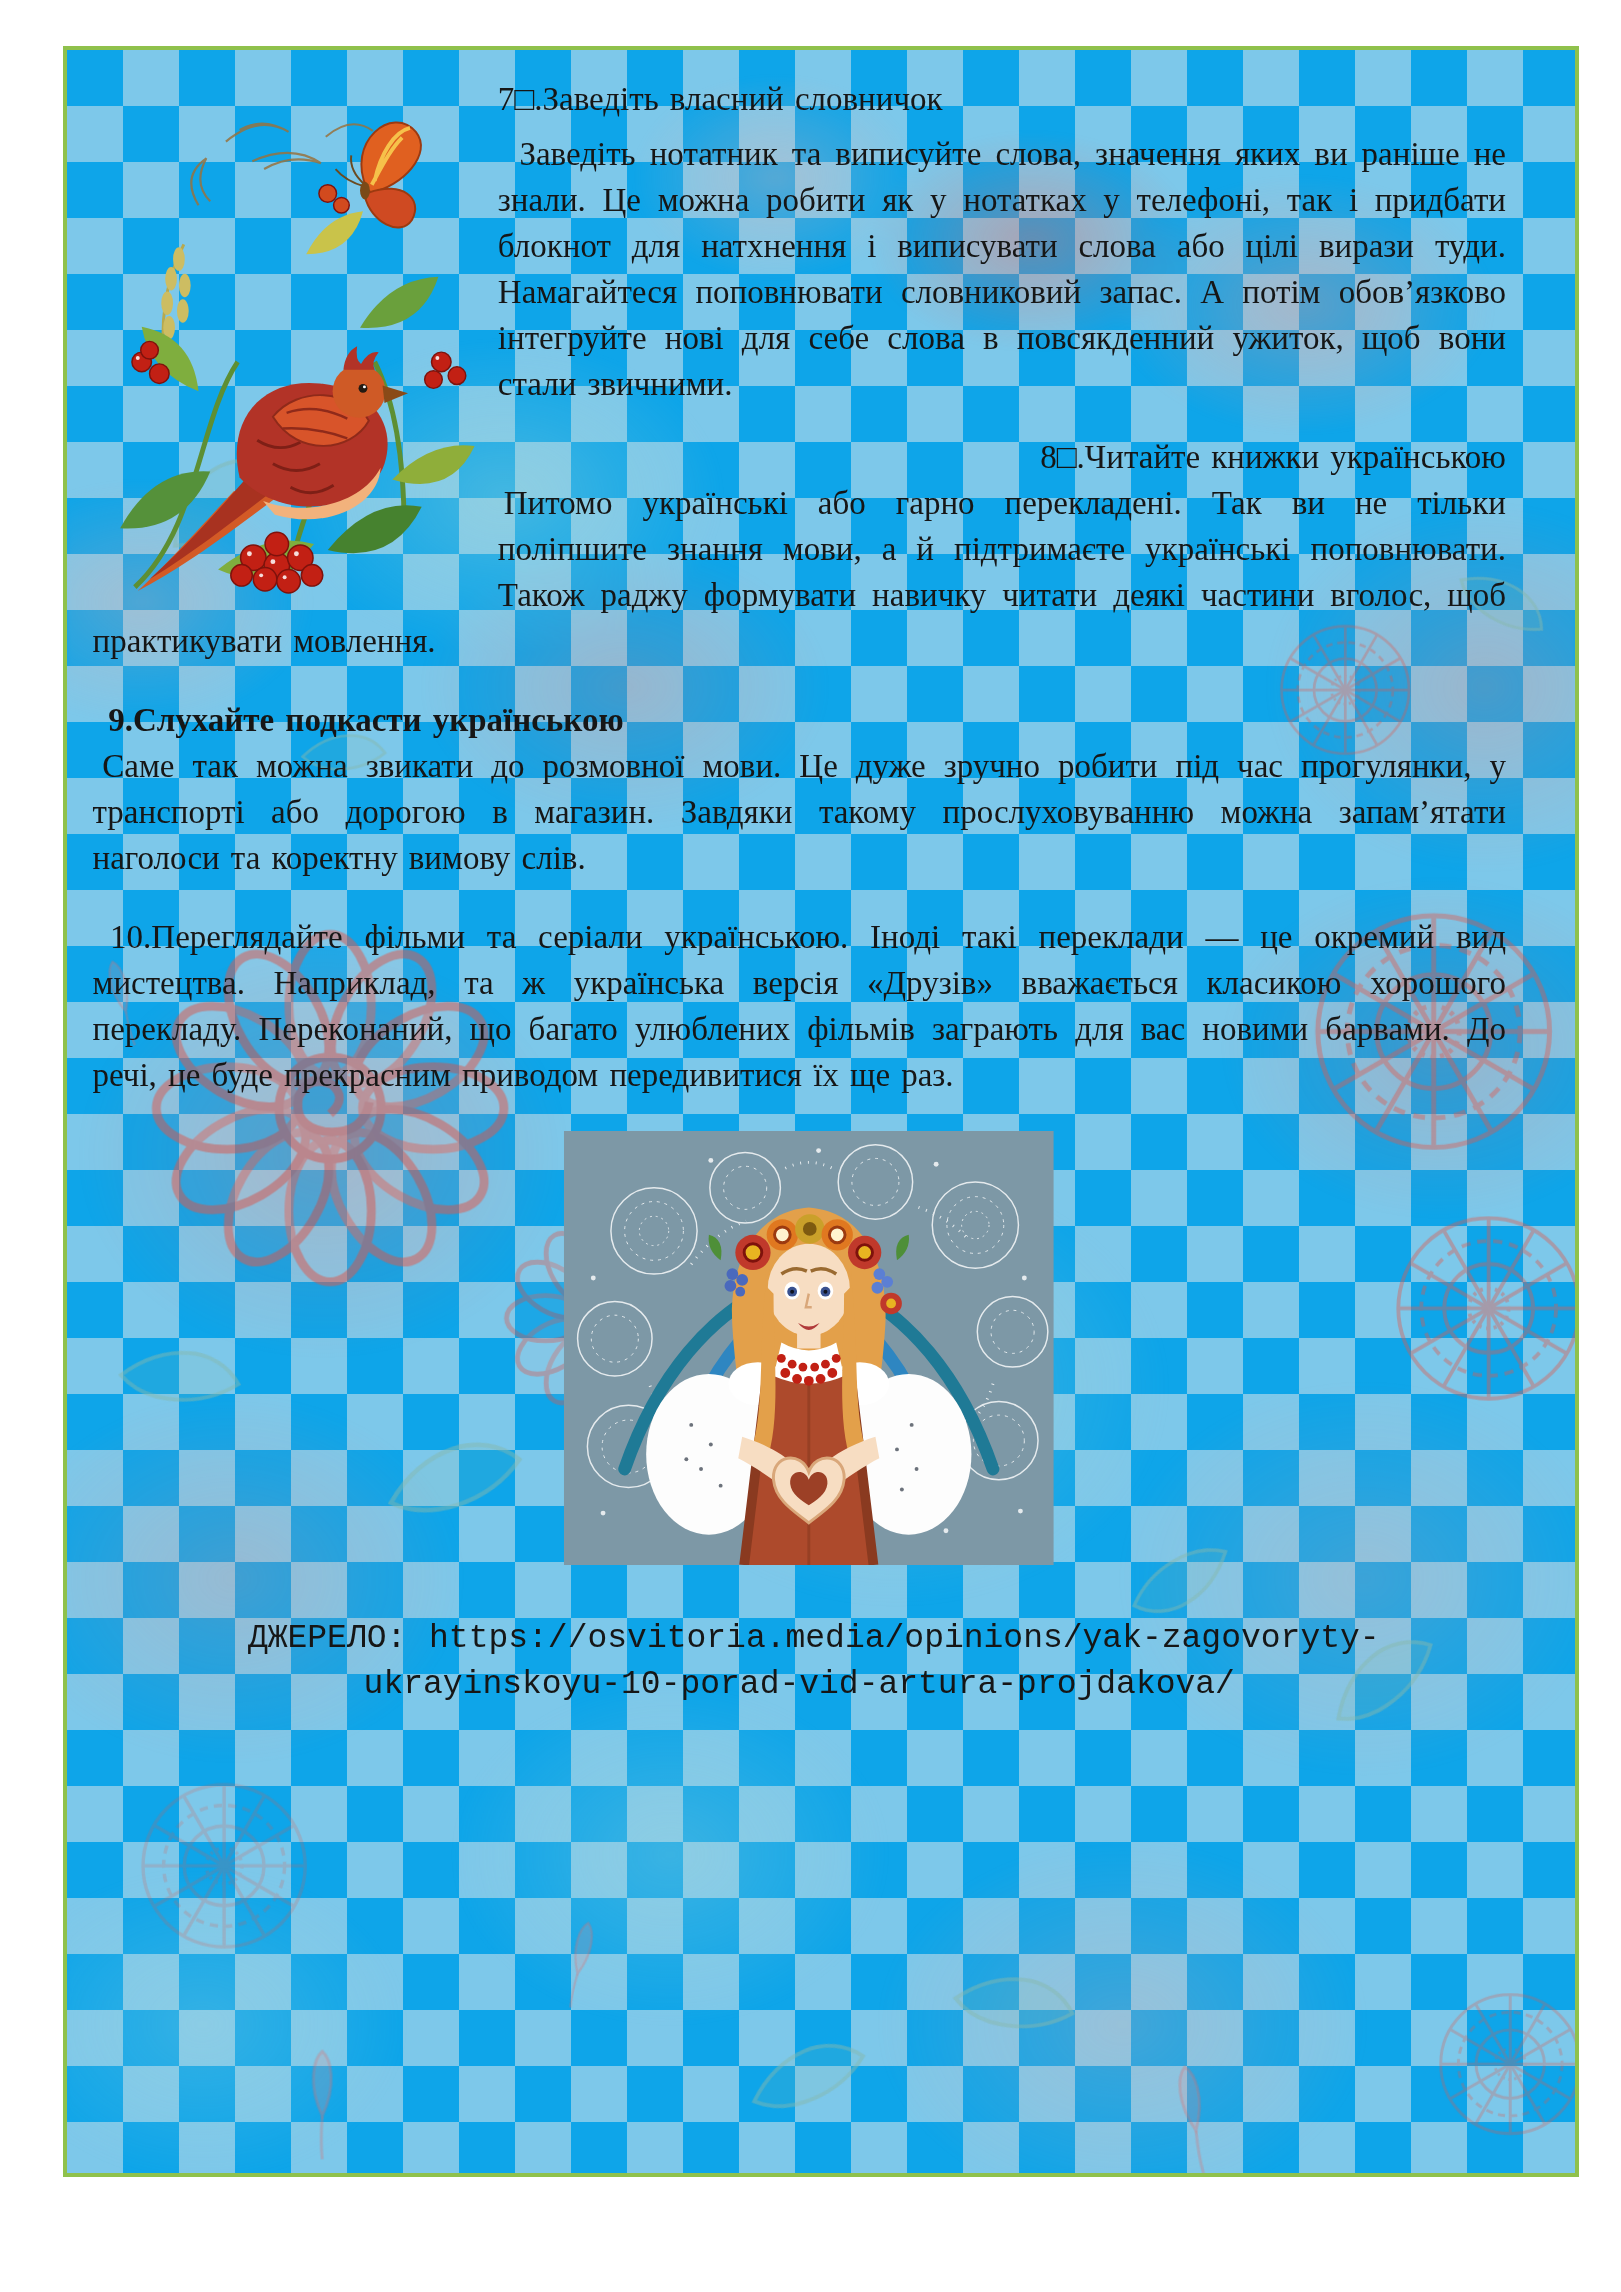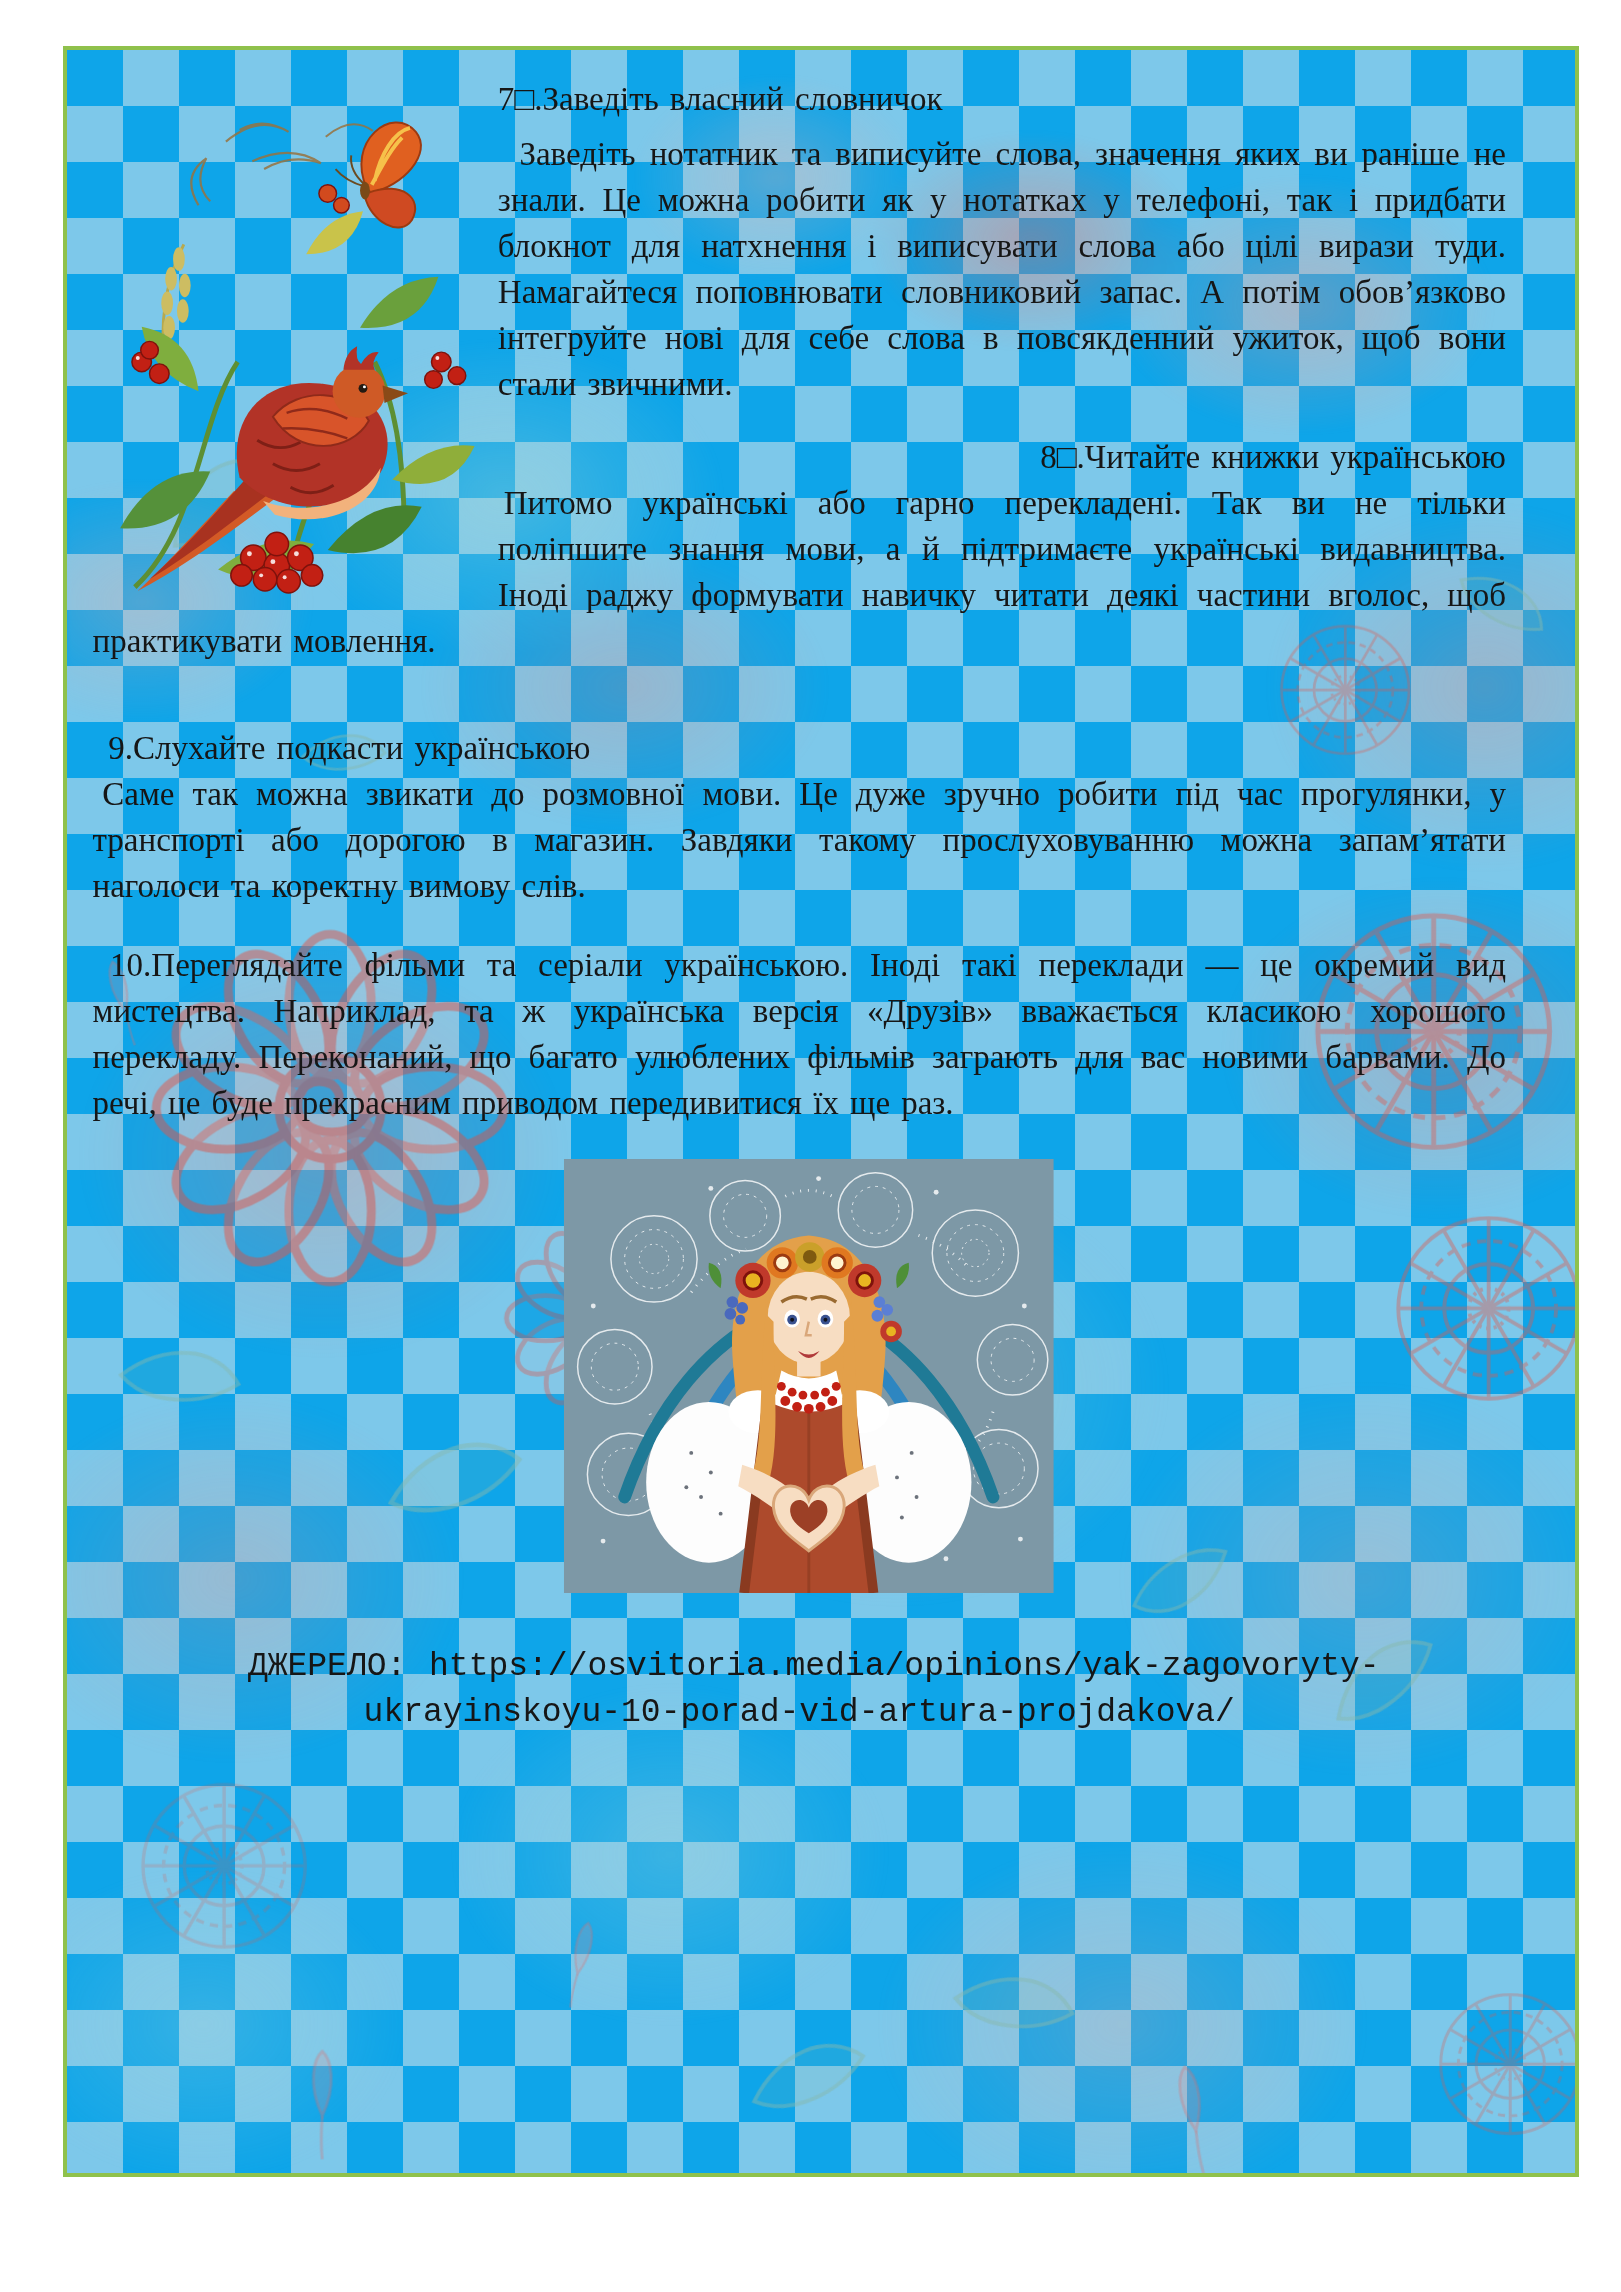--- a/index.html
+++ b/index.html
@@ -43,21 +43,21 @@
     padding:25.5px 69px 0 25.5px;
     font-size:33px;line-height:46px;color:#161616;word-spacing:2.9px;
   }
   .bird{float:left;width:421px;height:534px;margin:-7.8px -3.9px 7.8px -11.8px;}
   p{margin:0;}
   .title{text-align:left;}
   .body{text-align:justify;}
   .b7{text-indent:21.6px;margin-top:9px;}
   .t8{margin-top:27.4px;text-indent:21.6px;text-align:right;}
   .b8{text-indent:5.9px;}
-  .t9{margin-top:61px;text-indent:15.7px;clear:left;}
+  .t9{margin-top:33px;text-indent:15.7px;clear:left;font-weight:bold;}
   .b9{text-indent:9.8px;}
   .b10{margin-top:33px;text-indent:17.6px;}
   .girl-wrap{width:490px;height:434px;margin:33px auto 0;transform:translateX(9.8px);}
   .girl-wrap svg{width:100%;height:100%;display:block;}
   .source{margin:51px 0 0;text-indent:29px;overflow-wrap:anywhere;text-align:center;font-family:Liberation Mono, monospace;}
 </style>
 </head>
 <body>
 
 <div class="canvas">
@@ -210,21 +210,21 @@
             <circle cx="208" cy="520" r="2"></circle>
             <circle cx="58" cy="296" r="2"></circle>
           <circle cx="364" cy="296" r="2"></circle>
         </g>
       </svg>
 
       <p class="title t7">7□.Заведіть власний словничок</p>
       <p class="body b7">Заведіть нотатник та виписуйте слова, значення яких ви раніше не знали. Це можна робити як у нотатках у телефоні, так і придбати блокнот для натхнення і виписувати слова або цілі вирази туди. Намагайтеся поповнювати словниковий запас. А потім обов’язково інтегруйте нові для себе слова в повсякденний ужиток, щоб вони стали звичними.</p>
 
       <p class="title t8">8□.Читайте книжки українською</p>
-      <p class="body b8">Питомо українські або гарно перекладені. Так ви не тільки поліпшите знання мови, а й підтримаєте українські видавництва. Іноді раджу формувати навичку читати деякі частини вголос, щоб практикувати мовлення.</p>
+      <p class="body b8">Питомо українські або гарно перекладені. Так ви не тільки поліпшите знання мови, а й підтримаєте українські поповнювати. Також раджу формувати навичку читати деякі частини вголос, щоб практикувати мовлення.</p>
 
       <p class="title t9">9.Слухайте подкасти українською</p>
       <p class="body b9">Саме так можна звикати до розмовної мови. Це дуже зручно робити під час прогулянки, у транспорті або дорогою в магазин. Завдяки такому прослуховуванню можна запам’ятати наголоси та коректну вимову слів.</p>
 
       <p class="body b10">10.Переглядайте фільми та серіали українською. Іноді такі переклади — це окремий вид мистецтва. Наприклад, та ж українська версія «Друзів» вважається класикою хорошого перекладу. Переконаний, що багато улюблених фільмів заграють для вас новими барвами. До речі, це буде прекрасним приводом передивитися їх ще раз.</p>
 
       <div class="girl-wrap">
         <svg viewBox="0 0 500 443">
           <rect width="500" height="443" fill="#7d98a6"></rect>
           <g stroke="#fff" fill="none" opacity=".8">

